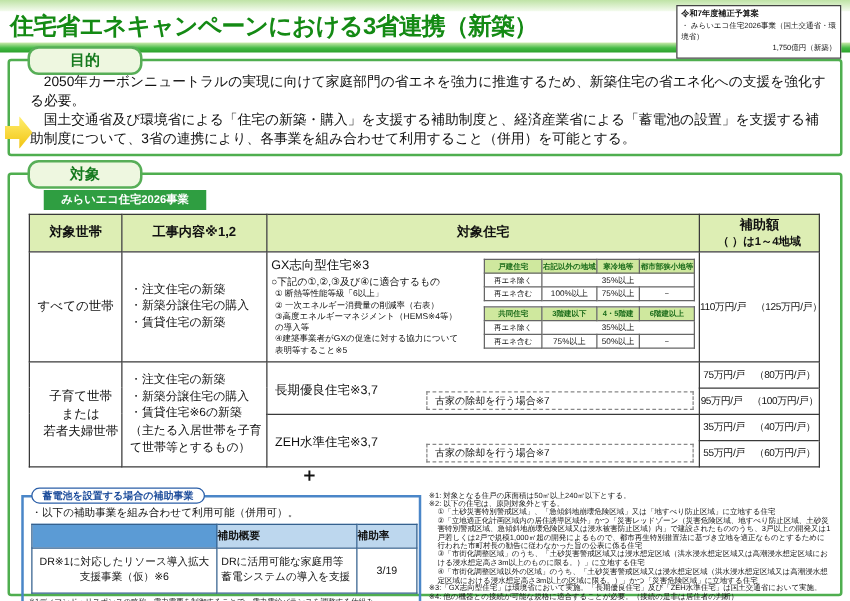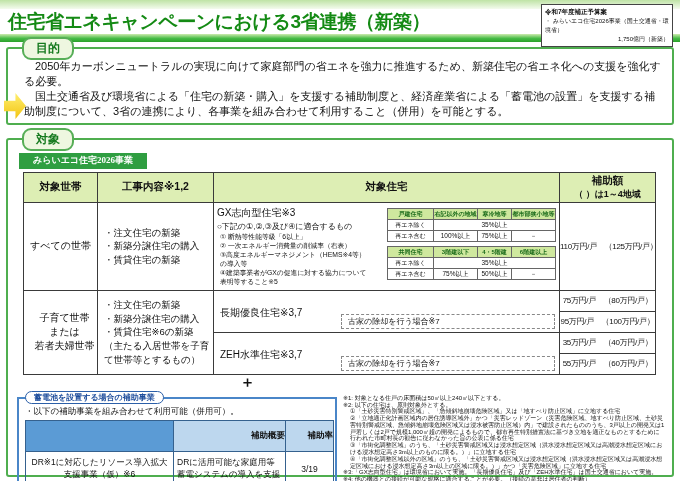--- a/index.html
+++ b/index.html
@@ -13,31 +13,31 @@
   .page-title { font-size: 19px; font-weight: bold; color: #148a14; letter-spacing: -0.5px; line-height: 25px; }
   .title-bar { height: 8px; background: linear-gradient(to bottom, #cdebae 0%, #46bb46 55%, #2aa02a 100%); }
   .budget-box { position: absolute; top: -5px; right: 7px; width: 132px; z-index: 5;
                 background: #fff; border: 1px solid #444; padding: 2px 3px; font-size: 6px; line-height: 1.5; }
   .budget-line1 { font-weight: bold; font-size: 6.5px; }
   .budget-line3 { text-align: right; }
 
   
   .sec-box { position: relative; margin: 5px 6px 0 6px; border: 2px solid #4fae4f; border-radius: 3px; }
   .tab { position: absolute; top: -12px; left: 14px; background: #eef7e0; border: 2px solid #57ae57;
-         border-radius: 9px; padding: 1px 12px; font-weight: bold; color: #157a1e; font-size: 12px; z-index: 3; }
+         border-radius: 9px; padding: 1px 32px; font-weight: bold; color: #157a1e; font-size: 12px; z-index: 3; }
 
   .purpose-box { padding: 10px 8px 5px 16px; }
   .purpose-para { font-size: 11px; line-height: 1.35; font-weight: 500; }
   .block-arrow { position: absolute; left: -4px; top: 44px; width: 22px; height: 26px;
                  background: linear-gradient(to bottom, #ffef70, #f2c411);
                  clip-path: polygon(0 30%, 52% 30%, 52% 0, 100% 50%, 52% 100%, 52% 70%, 0 70%); }
 
   .target-box { margin-top: 13px; padding: 9px 7px 4px 7px; height: 339px; }
-  .program-badge { display: inline-block; margin-left: 4px; background: #2f9e41; color: #fff;
-                   font-weight: bold; font-size: 9px; padding: 1.5px 14px; font-family: Liberation Serif, serif; }
+  .program-badge { display: inline-block; margin-left: 20px; background: #2f9e41; color: #fff;
+                   font-weight: bold; font-size: 9px; padding: 1.5px 14px; }
 
   
   .main-table { border-collapse: collapse; table-layout: fixed; width: 632px; margin: 3px 0 0 8px; }
   .main-table th, .main-table td { border: 1px solid #3a3a3a; vertical-align: middle; }
   .main-table th { background: #ddeeb4; font-size: 10.5px; padding: 1px; font-weight: bold; }
   .amount-header-sub { font-size: 9px; }
   .household-cell { text-align: center; font-size: 10px; }
   .household-left { text-align: center; padding-left: 8px; }
   .works-cell { font-size: 9.5px; line-height: 1.45; padding: 3px 2px 3px 6px; vertical-align: middle; }
   .housing-cell { padding: 2px 3px; }
@@ -61,21 +61,21 @@
   
   .plus-row { height: 15px; font-size: 15px; font-weight: bold; padding-left: 225px; line-height: 14px; }
   .bottom-wrap { display: flex; gap: 6px; margin-left: 2px; }
   .battery-box { position: relative; width: 320px; border: 2px solid #4a86c8; margin-top: 7px;
                  padding: 6px 4px 2px 4px; height: 97px; }
   .battery-label { position: absolute; top: -8px; left: 6px; background: #fff; border: 1px solid #2b5fa8;
                    border-radius: 8px; color: #1f4e9c; font-weight: bold; font-size: 8px; padding: 0 8px; }
   .battery-bullet { font-size: 8.5px; margin: 1px 0 2px 2px; }
   .blue-table { border-collapse: collapse; table-layout: fixed; width: 308px; margin-left: 2px; }
   .blue-table th, .blue-table td { border: 1px solid #35618e; }
-  .blue-table th { height: 31px; font-size: 8.5px; background: #bdd7ee; text-align: right; }
+  .blue-table th { height: 19px; font-size: 8.5px; background: #bdd7ee; text-align: left; }
   .blue-table th.solid { background: #5b9bd5; }
   .blue-table td { font-size: 8.5px; height: 36px; padding: 1px 3px; }
   .bt-c1 { text-align: center; }
   .bt-c3 { text-align: center; }
   .battery-notes { font-size: 6px; line-height: 1.45; margin-top: 3px; color: #222; }
   .notes-col { flex: 1; margin-top: 5px; font-size: 6px; line-height: 1.13; color: #111; }
   .note-line { white-space: normal; }
   .note-indent { padding-left: 7px; }
 </style>
 </head>

